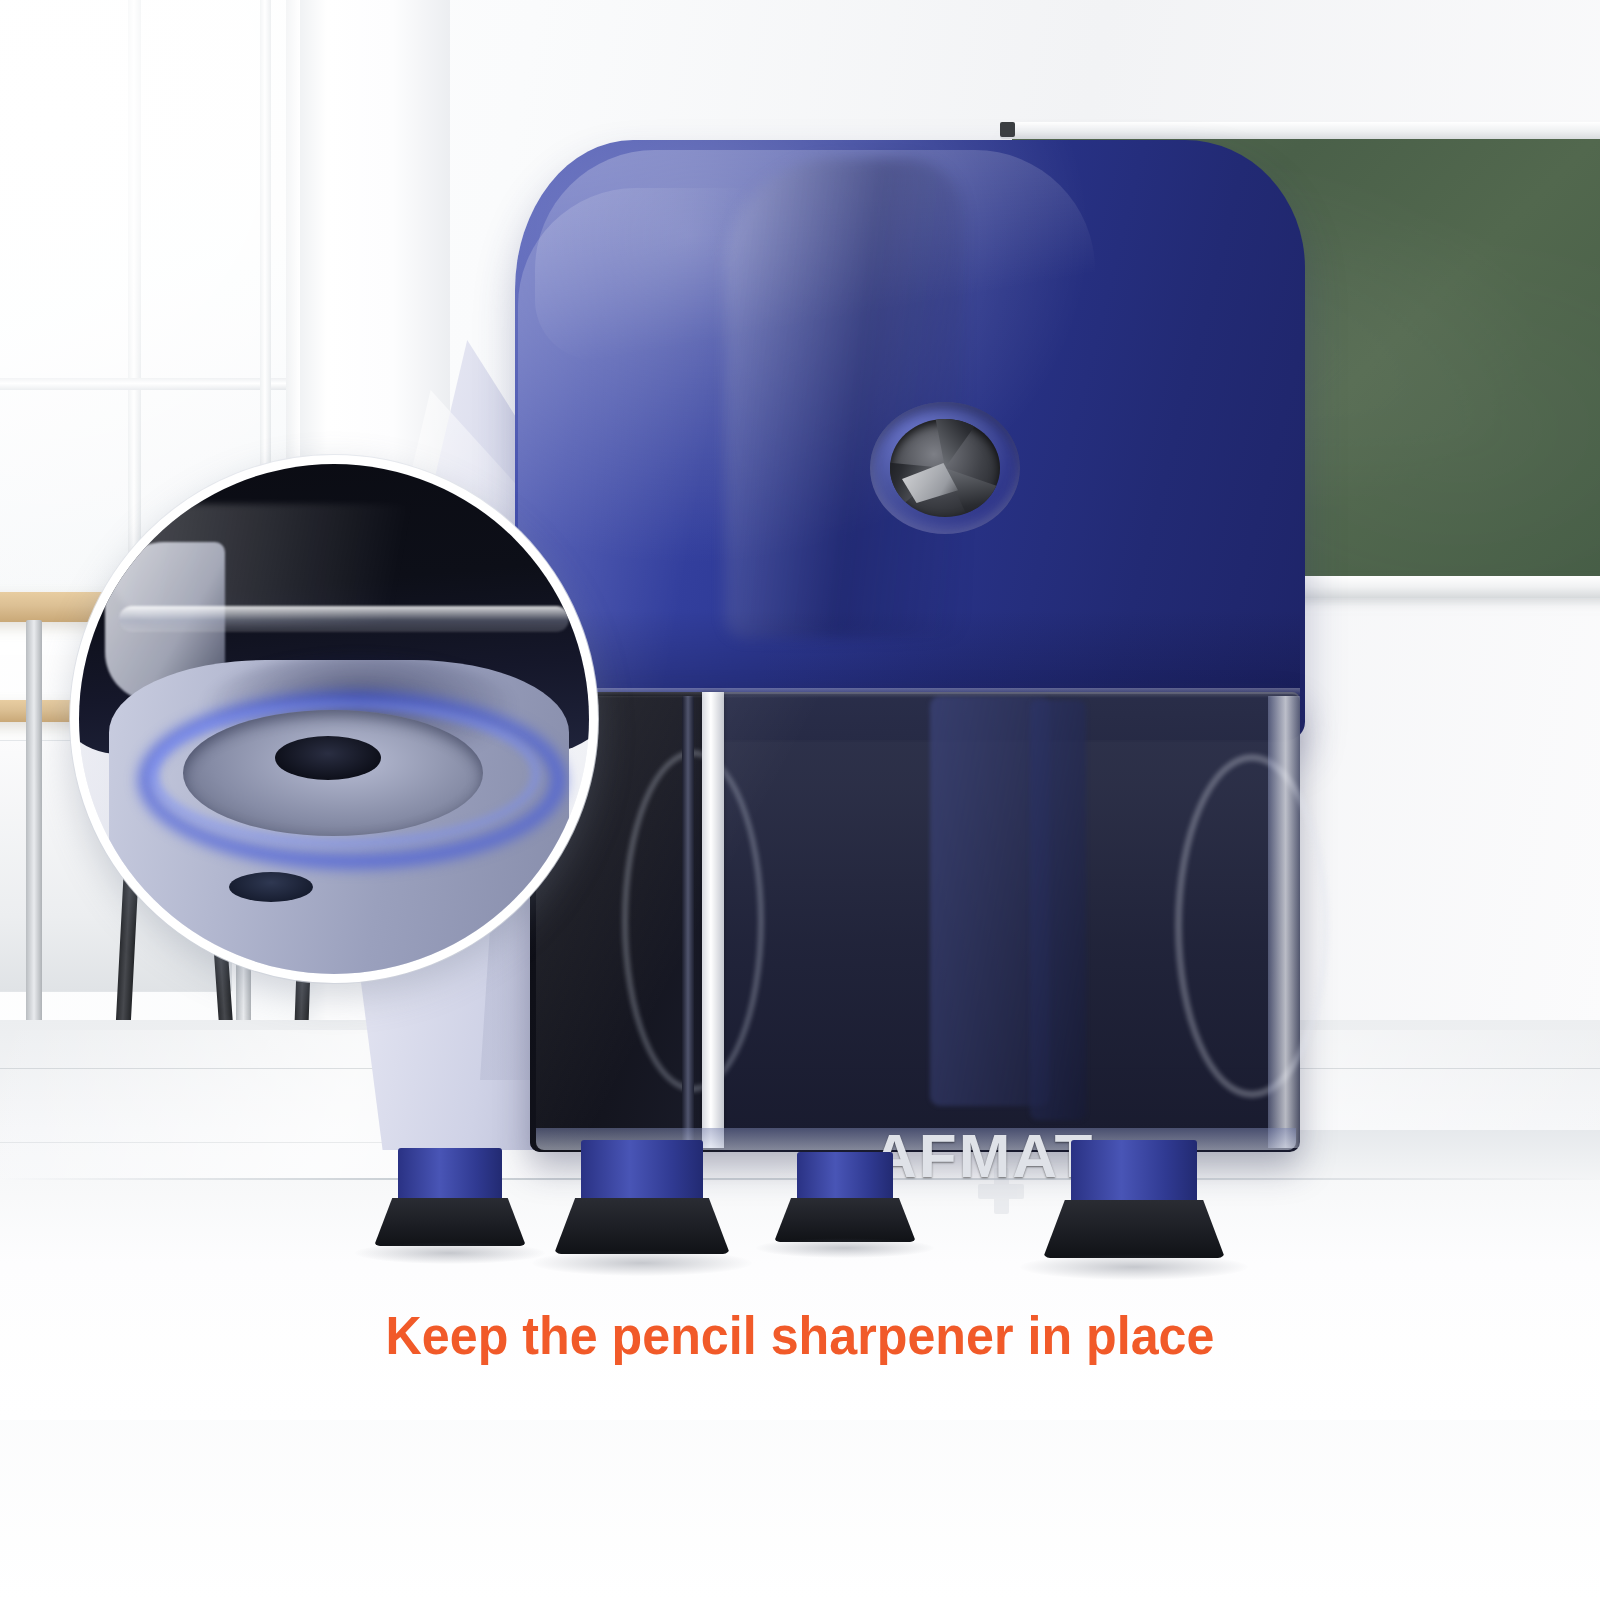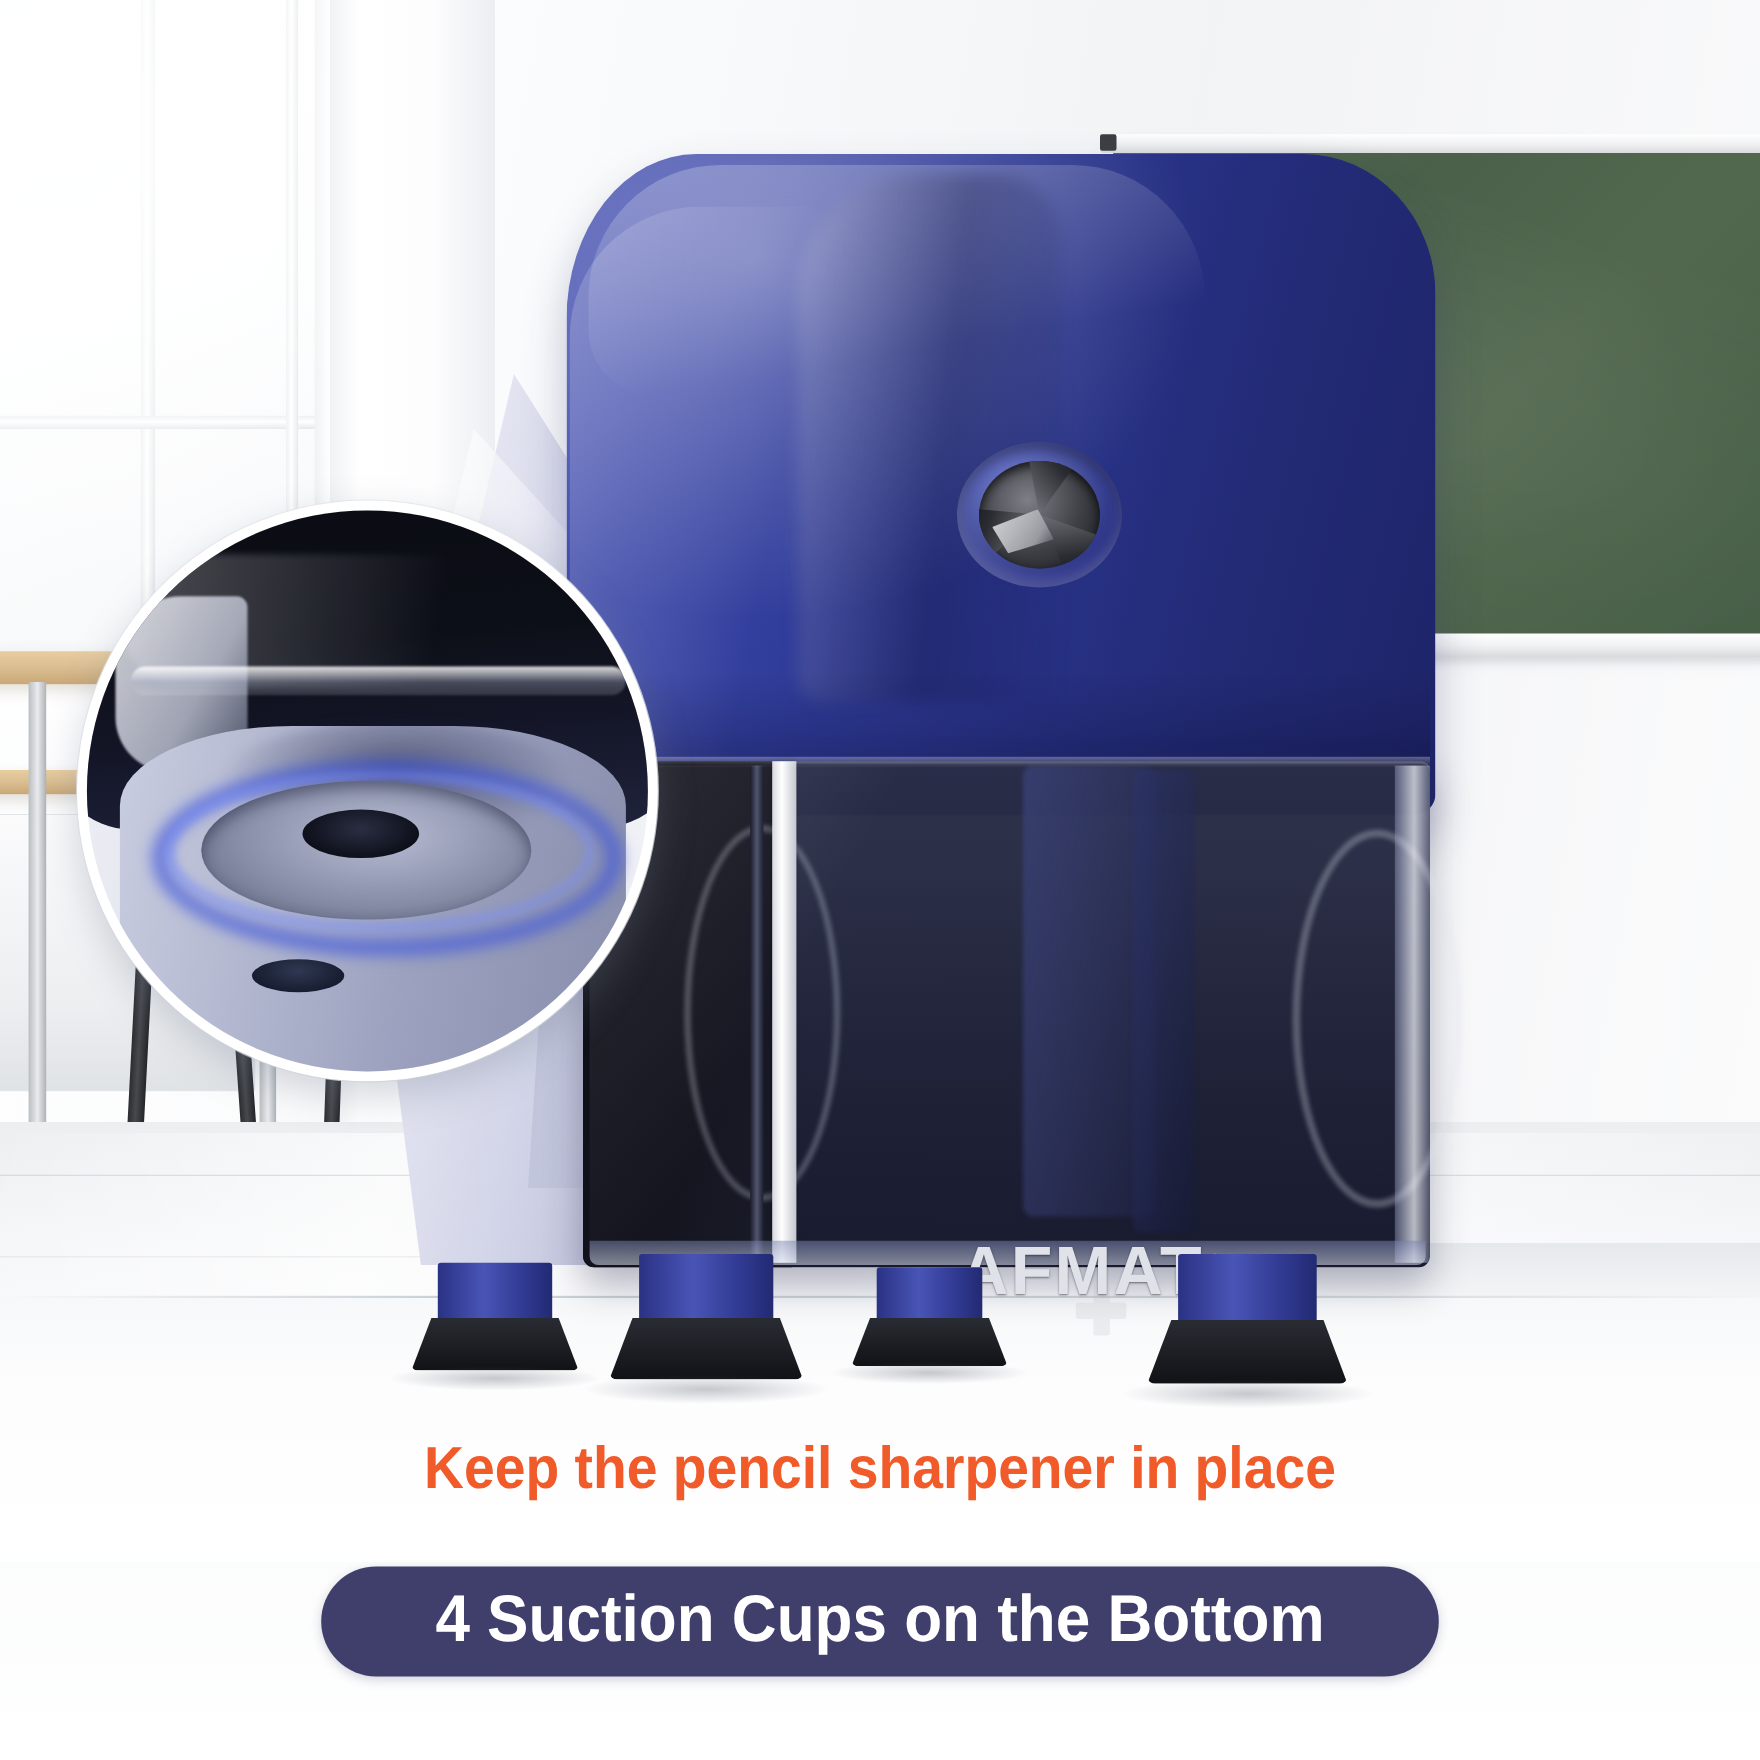--- a/index.html
+++ b/index.html
@@ -343,19 +343,14 @@
     <div class="ins-cup-shadow"></div>
     <div class="ins-glow"></div>
     <div class="ins-glow2"></div>
     <div class="ins-dish2"></div>
     <div class="ins-hole"></div>
     <div class="ins-smallhole"></div>
   </div>
 
   <div class="headline">Keep the pencil sharpener in place</div>
 
-  <div class="pillwrap">
-    <div class="pill">
-      <span class="pill-text">4 Suction Cups on the Bottom</span>
-    </div>
-  </div>
 
 </div>
 
 </body></html>

